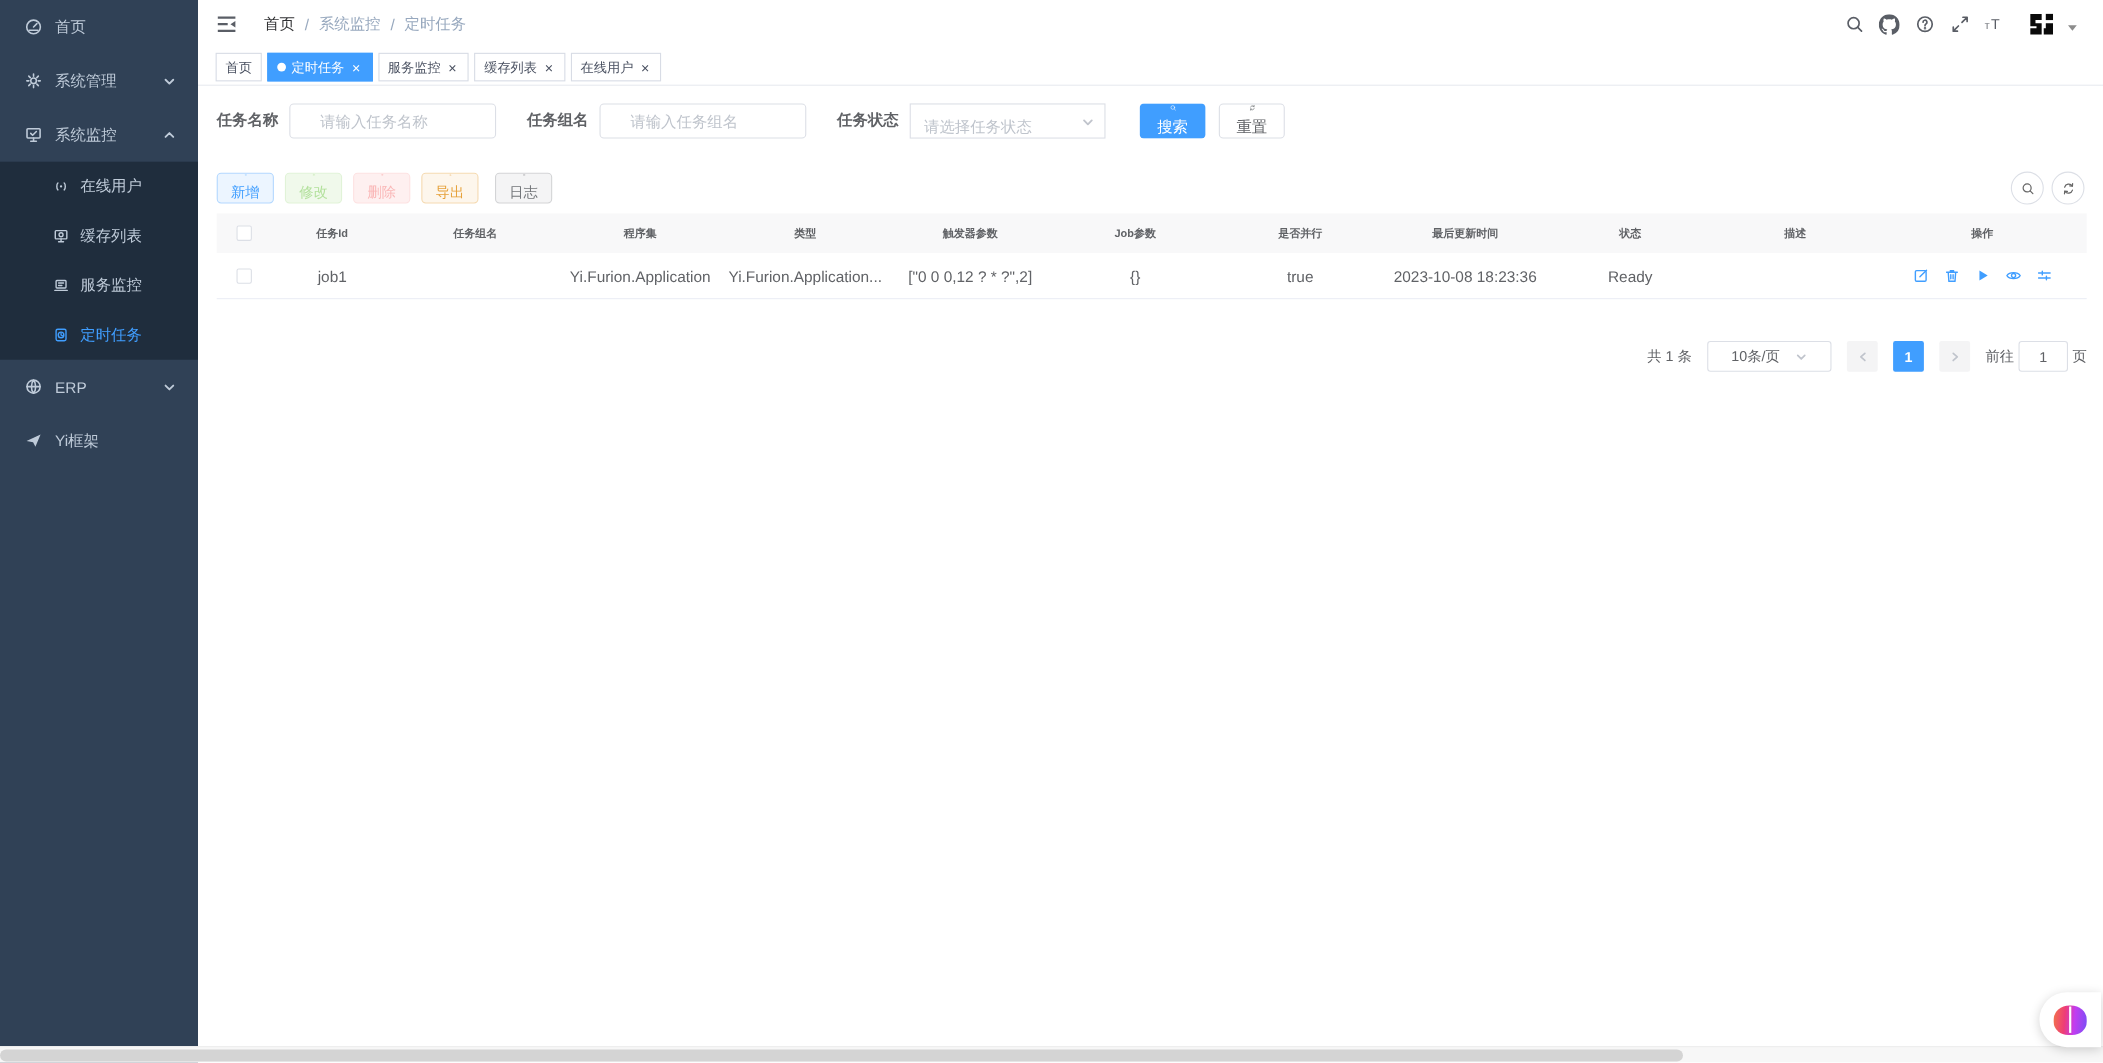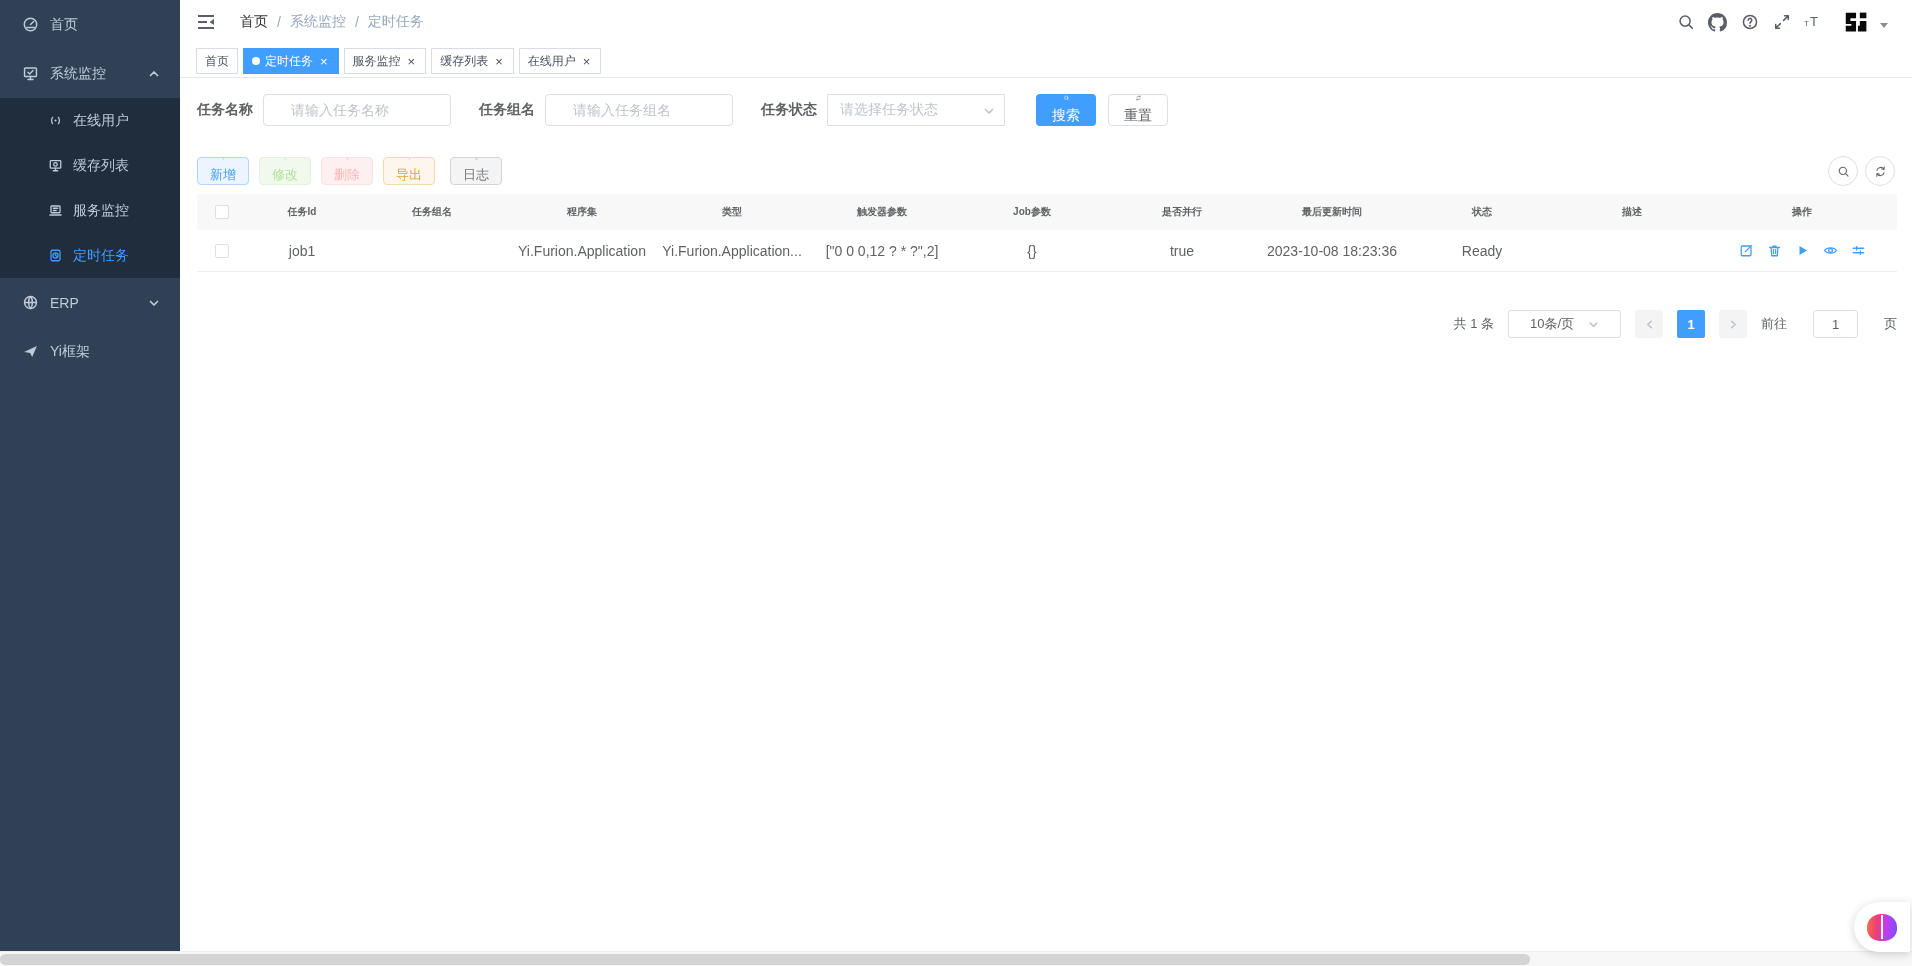--- a/index.html
+++ b/index.html
@@ -42,21 +42,21 @@
   .tag-close { font-size:13px; line-height:1; padding:1px 2px; border-radius:50%; }
 
   
   .content { flex:1; padding:16px 17px 0 17px; background:#fff; position:relative; }
   .filter-row { display:flex; align-items:center; }
   .f-label { font-size:14px; font-weight:700; color:#606266; margin-right:10px; white-space:nowrap; }
   .f-input { width:188px; height:32px; border:1px solid #dcdfe6; border-radius:4px; padding:0 27px;
     font-size:14px; color:#606266; outline:none; font-family:inherit; }
   .f-input::placeholder { color:#bfc4cc; }
   .f-select { width:178px; height:32px; border:1px solid #dcdfe6; border-radius:0; padding:0 26px 0 12px;
-    font-size:14px; color:#bfc4cc; display:flex; align-items:center; position:relative; cursor:pointer; }
+    font-size:14px; color:#bfc4cc; display:flex; align-items:flex-end; position:relative; cursor:pointer; }
   .f-select .sel-caret { position:absolute; right:9px; top:10px; width:12px; height:12px; color:#c0c4cc; }
   .f-gap { width:28px; flex:0 0 28px; }
   .btn { display:inline-flex; align-items:center; justify-content:center; gap:6px; border-radius:4px;
     font-size:14px; cursor:pointer; border:1px solid transparent; font-family:inherit; background:#fff;flex-direction:column; }
   .btn svg { width:13px; height:13px; }
   .btn-search { height:32px; padding:0 15px; background:#409eff; color:#fff; margin-left:31px; }
   .btn-reset { height:32px; padding:0 15px; border-color:#dcdfe6; color:#606266; margin-left:12px; }
 
   .toolbar-row { display:flex; align-items:center; margin-top:30px; }
   .tbtn { height:28px; padding:0 12px; font-size:13px; border-radius:4px; margin-right:10px; }
@@ -88,21 +88,21 @@
   .pagination { margin-top:38px; display:flex; align-items:center; justify-content:flex-end; gap:14px;
     font-size:13px; color:#606266; padding-right:0; width:1700px; }
   .pg-select { width:113px; height:28px; border:1px solid #dcdfe6; border-radius:3px; display:flex;
     align-items:center; justify-content:center; gap:14px; color:#606266; cursor:pointer; position:relative; }
   .pg-select .sel-caret { width:11px; height:11px; color:#c0c4cc; }
   .pg-btn { width:28px; height:28px; border-radius:2px; background:#f4f4f5; display:flex; align-items:center;
     justify-content:center; color:#c0c4cc; cursor:pointer; }
   .pg-btn svg { width:11px; height:11px; }
   .pg-page { width:28px; height:28px; border-radius:2px; background:#409eff; color:#fff; display:flex;
     align-items:center; justify-content:center; font-weight:600; cursor:pointer; }
-  .pg-goto { display:flex; align-items:center; gap:26px; }
+  .pg-goto { display:flex; align-items:center; gap:4px; }
   .pg-input { width:45px; height:28px; border:1px solid #dcdfe6; border-radius:3px; text-align:center;
     font-size:13px; color:#606266; outline:none; font-family:inherit; }
 
   
   .hscroll { position:absolute; left:0; right:0; bottom:0; height:15px; background:#f7f7f7; border-top:1px solid #ededed; z-index:5; }
   .hscroll-thumb { position:absolute; left:0; top:2px; height:11px; width:1530px; background:#d4d4d4; border-radius:6px; }
   .ai-fab { position:absolute; right:2px; bottom:14px; width:56px; height:50px; background:#fff;
     border-radius:26px 0 0 26px; box-shadow:0 2px 10px rgba(0,0,0,.18); display:flex; align-items:center;
     justify-content:center; z-index:10; cursor:pointer; }
   .brain { width:30px; height:27px; border-radius:48% 48% 44% 44%;
@@ -119,20 +119,30 @@
     <nav>
       <div class="menu-item">
         <svg class="mi-icon stroke" viewBox="0 0 20 20">
             <circle cx="10" cy="10" r="7.3"></circle>
             <path d="M10 10 L13.6 6.4"></path>
             <path d="M5.5 13.5 h9"></path>
           </svg>
         <span>首页</span>
       </div>
 
+      <div class="menu-item">
+        <svg class="mi-icon stroke" viewBox="0 0 20 20">
+            <circle cx="10" cy="10" r="3"></circle>
+            <path d="M10 2.8 V5 M10 15 V17.2 M2.8 10 H5 M15 10 H17.2 M4.9 4.9 L6.5 6.5 M13.5 13.5 L15.1 15.1 M15.1 4.9 L13.5 6.5 M6.5 13.5 L4.9 15.1"></path>
+          </svg>
+        <span>系统管理</span>
+        <svg class="caret stroke" viewBox="0 0 12 12">
+            <path d="M2.5 4.5 L6 8 L9.5 4.5"></path>
+          </svg>
+      </div>
 
       <div class="menu-item">
         <svg class="mi-icon stroke" viewBox="0 0 20 20">
             <rect x="3" y="3.5" width="14" height="10" rx="1"></rect>
             <path d="M7 17 H13 M10 13.5 V17 M7 8.5 L9 10.5 L13 6.5"></path>
           </svg>
         <span>系统监控</span>
         <svg class="caret stroke" viewBox="0 0 12 12">
             <path d="M2.5 7.5 L6 4 L9.5 7.5"></path>
           </svg>

